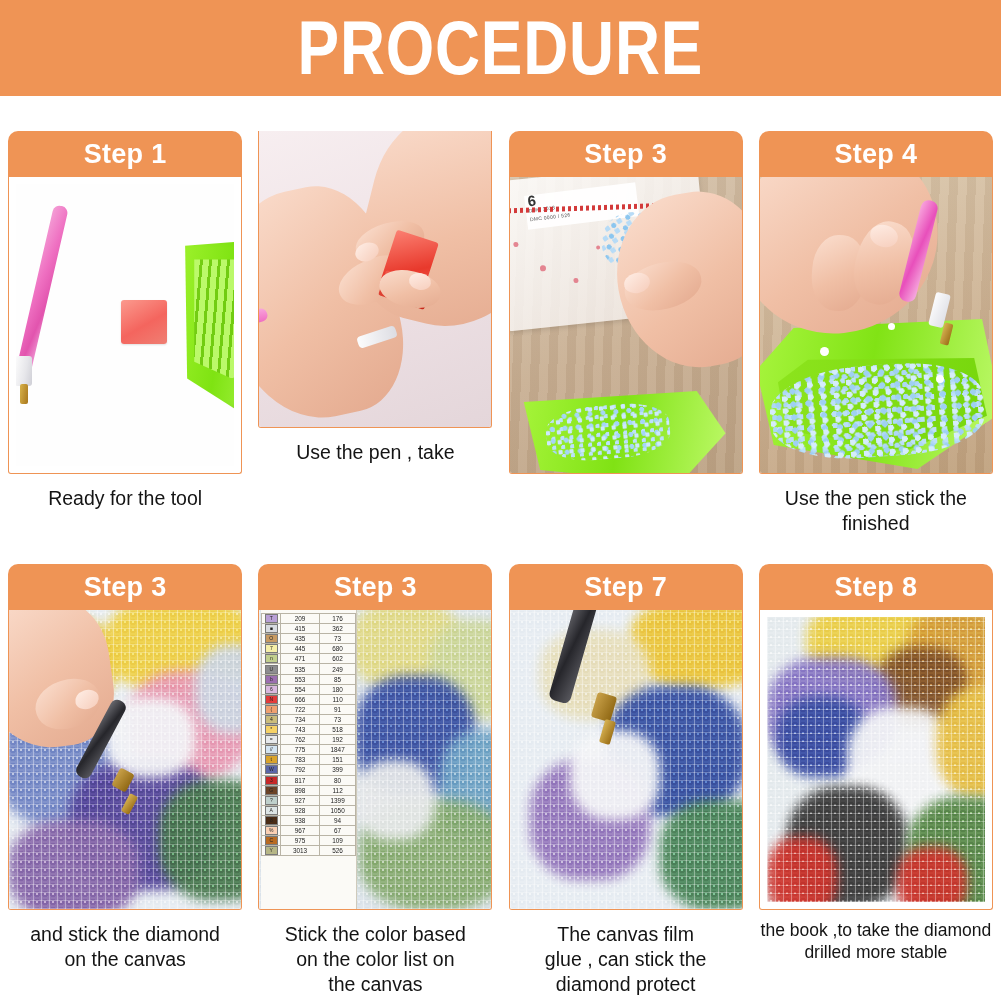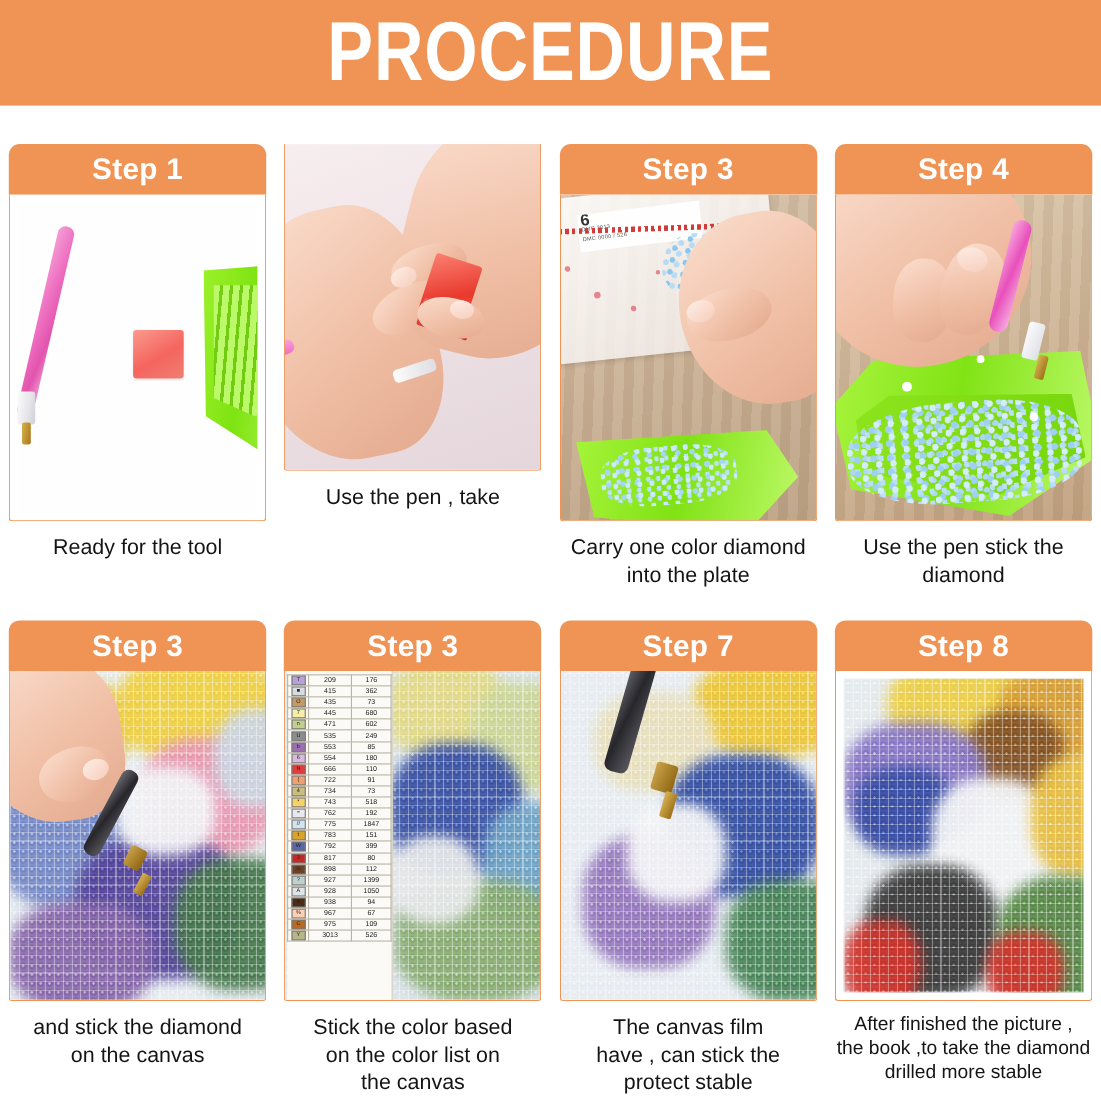--- a/index.html
+++ b/index.html
@@ -378,24 +378,20 @@
               <div class="speck" style="left:70px;top:104px;width:5px;height:5px;"></div>
               <div class="speck" style="left:96px;top:74px;width:4px;height:4px;"></div>
             </div>
             <div class="blue3b"></div>
             <div class="hand3 skin"></div>
             <div class="fing f3a skin"></div>
             <div class="nail n3a"></div>
           </div>
         </div>
       </div>
-      <div class="caption">
-        <div>Carry one color diamond</div>
-        <div>into the plate</div>
-      </div>
     </div>
 
     <div class="cell">
       <div class="card-head">
         <span>Step 4</span>
       </div>
       <div class="card card-r1">
         <div class="photo">
           <div class="inner s4">
             <div class="wood"></div>
@@ -411,21 +407,21 @@
             <div class="fing f4a skin"></div>
             <div class="nail n4a"></div>
             <div class="pen4"></div>
             <div class="pen4cap"></div>
             <div class="pen4nib"></div>
           </div>
         </div>
       </div>
       <div class="caption">
         <div>Use the pen stick the</div>
-        <div>diamond</div>
+        <div>finished</div>
       </div>
     </div>
   </div>
 
   <div class="row row-2">
 
     <div class="cell">
       <div class="card-head">
         <span>Step 3</span>
       </div>
@@ -679,22 +675,22 @@
               <div class="bead-layer"></div>
             </div>
             <div class="penblk" style="left:54px;top:-26px;width:22px;height:120px;transform:rotate(16deg);"></div>
             <div class="penblk-grip" style="left:84px;top:84px;width:20px;height:26px;transform:rotate(16deg);"></div>
             <div class="penblk-nib" style="left:92px;top:110px;width:11px;height:24px;transform:rotate(16deg);"></div>
           </div>
         </div>
       </div>
       <div class="caption">
         <div>The canvas film</div>
-        <div>have , can stick the</div>
-        <div>protect stable</div>
+        <div>glue , can stick the</div>
+        <div>diamond protect</div>
       </div>
     </div>
 
     <div class="cell">
       <div class="card-head">
         <span>Step 8</span>
       </div>
       <div class="card card-r2">
         <div class="photo padded">
           <div class="inner s8">
@@ -710,19 +706,18 @@
               <div class="blob" style="left:140px;top:180px;width:120px;height:120px;background:#5f8f4e;"></div>
               <div class="blob" style="left:0px;top:220px;width:70px;height:80px;background:#d03a32;"></div>
               <div class="blob" style="left:130px;top:230px;width:70px;height:70px;background:#d03a32;"></div>
               <div class="grid-layer"></div>
               <div class="bead-layer"></div>
             </div>
           </div>
         </div>
       </div>
       <div class="caption small">
-        <div>After finished the picture ,</div>
         <div>the book ,to take the diamond</div>
         <div>drilled more stable</div>
       </div>
     </div>
   </div>
 </div>
 
 </body></html>

